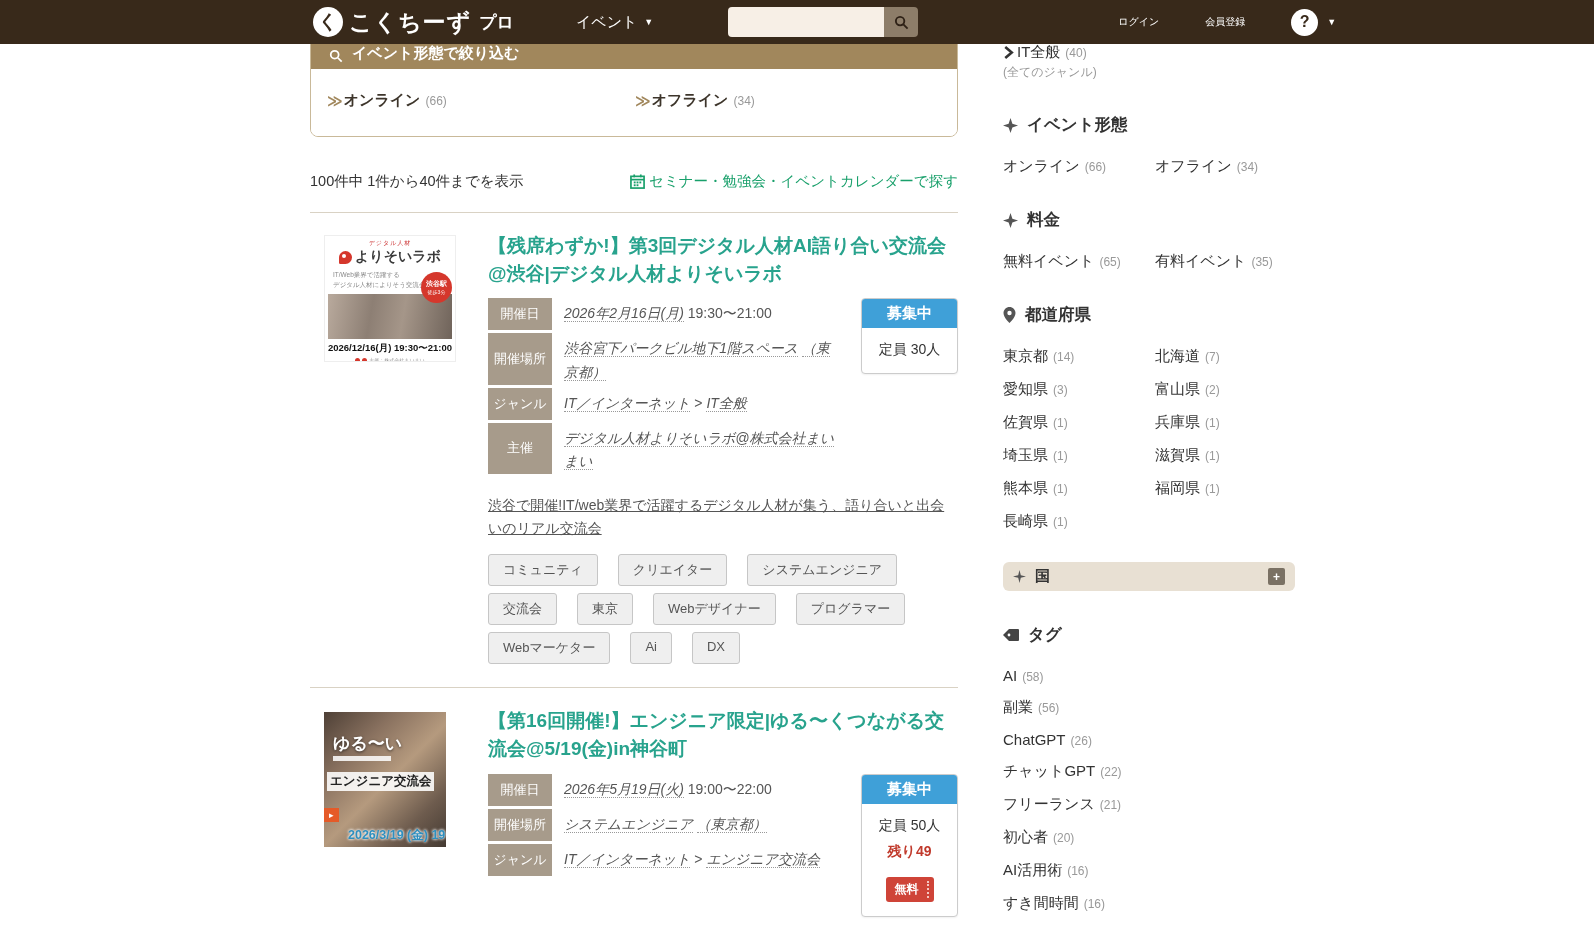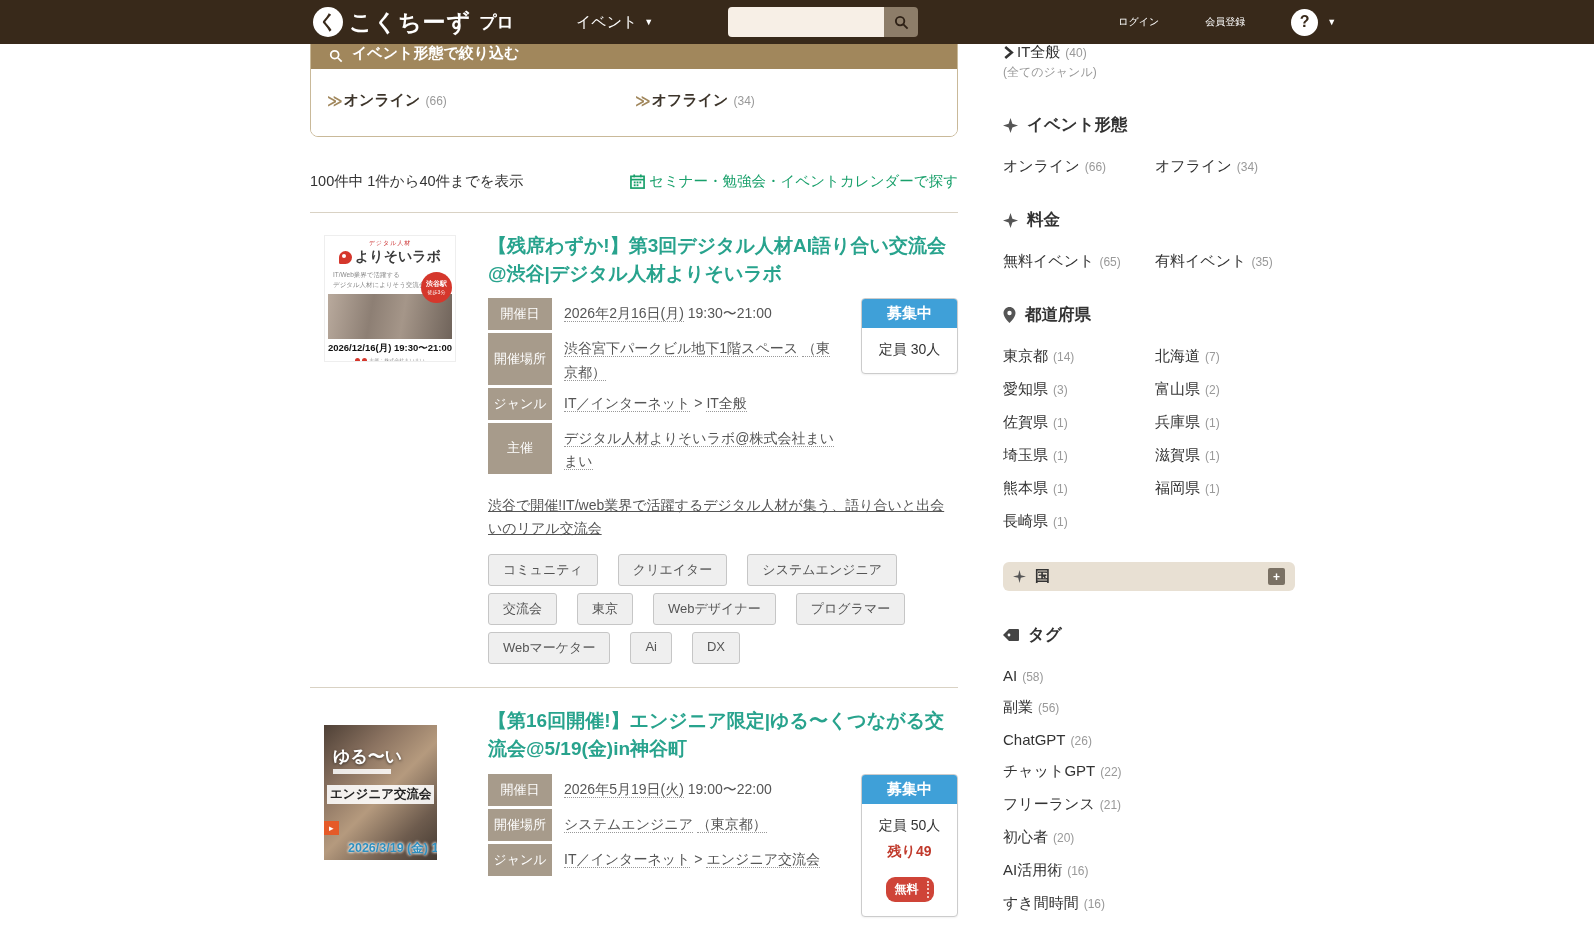--- a/index.html
+++ b/index.html
@@ -52,28 +52,28 @@
   .event { display:flex; gap:30px; padding:19px 0 2px 14px; }
   .thumb-col { flex:0 0 134px; }
   .ebody { flex:1; }
   .etitle { font-size:19px; font-weight:bold; color:#28a38d; line-height:1.45; margin-bottom:11px; }
   .cols { display:flex; gap:22px; }
   .details { flex:1; }
   .drow { display:flex; margin-bottom:3px; }
   .dlabel { flex:0 0 64px; background:#a79b8b; color:#fff; font-size:13px;
     display:flex; align-items:center; justify-content:center; padding:7px 0; margin-right:12px; }
   .dval { flex:1; font-size:14px; color:#555; line-height:1.7; padding-top:4px; }
-  .dotted { border-bottom:1px dotted #999; }
+  .dotted { border-bottom:1px dotted #999;font-style:italic; }
   .statusbox { flex:0 0 97px; align-self:flex-start; border:1px solid #ccc; border-radius:4px;
     background:#fff; text-align:center; overflow:hidden; box-shadow:0 1px 2px rgba(0,0,0,.06); }
   .sb-head { background:#3fa0d8; color:#fff; font-weight:bold; font-size:15px; padding:5px 0; }
   .sb-body { padding:13px 6px 14px; font-size:14px; color:#333; }
   .remaining { color:#c0392b; font-weight:bold; margin-top:8px; }
   .ticket { display:inline-flex; align-items:stretch; background:#cf4438; color:#fff;
-    font-size:12px; font-weight:bold; border-radius:9px; padding:4px 4px 4px 9px; margin-top:16px; }
+    font-size:12px; font-weight:bold; border-radius:3px; padding:4px 4px 4px 9px; margin-top:16px; }
   .ticket .perf { border-left:2px dotted #f3c7c2; margin-left:8px; width:3px; }
   .edesc { font-size:14px; color:#555; margin-top:17px; line-height:1.65; max-width:470px;text-decoration:underline; }
   .etags { display:flex; flex-wrap:wrap; gap:7px 20px; margin-top:14px; max-width:470px; }
   .chip { background:#efefef; border:1px solid #c6c6c6; border-radius:3px; color:#555;
     font-size:13px; padding:6px 14px; }
 
   
   .thumb1 { width:132px; height:127px; background:#fff; border:1px solid #eee; position:relative;
     overflow:hidden; margin-top:3px; }
   .t1-top { color:#cc3333; font-size:6px; text-align:center; padding-top:3px; letter-spacing:1px; }
@@ -87,21 +87,21 @@
     background:#d5372c; color:#fff; display:flex; flex-direction:column; align-items:center;
     justify-content:center; line-height:1.2; }
   .t1-station b { font-size:7px; } .t1-station i { font-size:5px; font-style:normal; }
   .t1-photo { height:45px; margin:3px 3px 0; background:
     linear-gradient(100deg,#b9aa9d 0%,#8d7f74 35%,#a59689 60%,#6f635a 100%); }
   .t1-date { font-size:9.5px; font-weight:bold; color:#111; text-align:center; margin-top:3px; }
   .t1-footer { font-size:5px; color:#999; text-align:center; margin-top:2px; }
   .t1-footer .dot { display:inline-block; width:5px; height:5px; background:#d5372c;
     border-radius:50% 50% 50% 0; margin:0 2px -1px 0; }
 
-  .thumb2 { width:113px; height:135px; position:relative; overflow:hidden; margin-top:18px;
+  .thumb2 { width:122px; height:135px; position:relative; overflow:hidden; margin-top:5px;
     background:linear-gradient(135deg,#4e4036 0%,#8a7260 28%,#b59a7e 52%,#6e5c4e 78%,#443a32 100%); }
   .t2-yuru { position:absolute; left:9px; top:20px; color:#fff; font-weight:bold; font-size:17px;
     text-shadow:0 1px 3px rgba(0,0,0,.6); }
   .t2-bar { position:absolute; left:9px; top:44px; width:58px; height:5px; background:rgba(255,255,255,.85); }
   .t2-line2 { position:absolute; left:3px; top:60px; background:rgba(255,255,255,.88); color:#222;
     font-weight:bold; font-size:12.5px; padding:1px 3px; white-space:nowrap; }
   .t2-tab { position:absolute; left:0; top:96px; background:#e55a28; color:#fff; font-size:9px; padding:2px 5px; }
   .t2-date { position:absolute; left:24px; bottom:3px; color:#2e8fbf; font-weight:bold; font-size:12.5px;
     text-shadow:0 0 3px #fff, 0 0 3px #fff; white-space:nowrap; }
 

